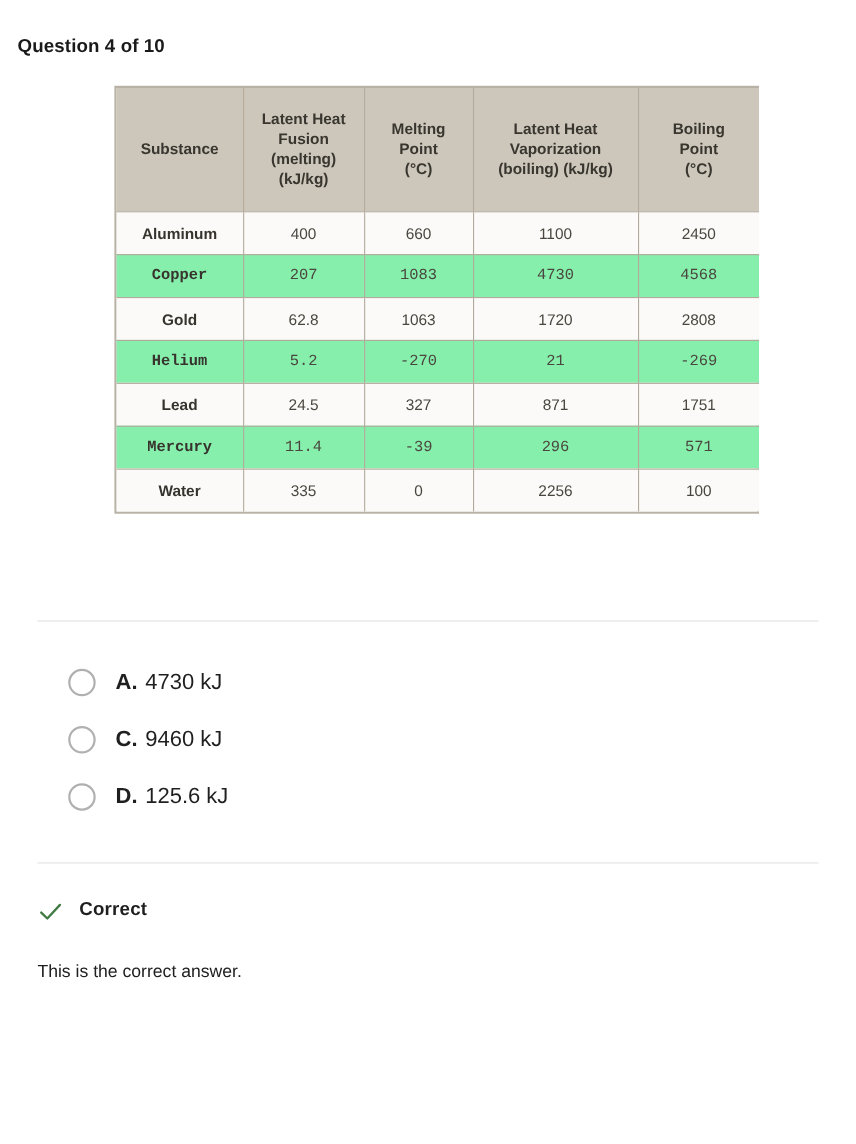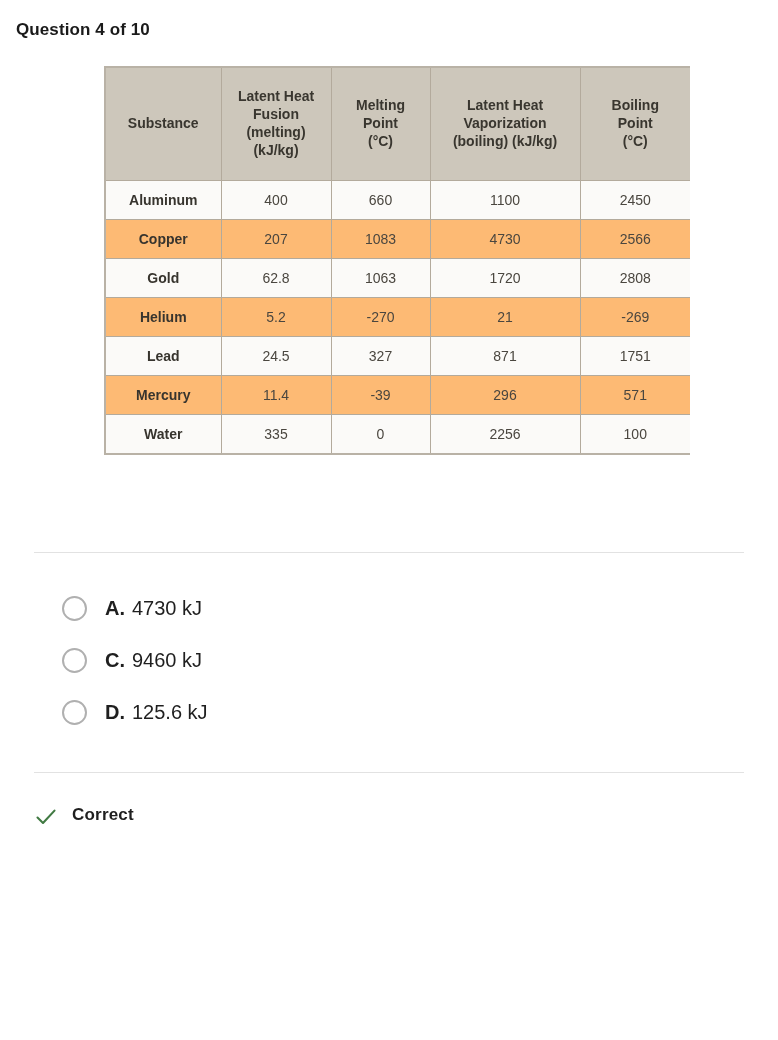--- a/index.html
+++ b/index.html
@@ -11,21 +11,21 @@
     width: 778px;
     height: 1040px;
     font-family: "Liberation Sans", sans-serif;
     color: #1f1f1f;
     -webkit-font-smoothing: antialiased;
     overflow: hidden;
     position: relative;
   }
 
   .page {
-    padding: 20px 16px 0 16px;
+    padding: 32px 16px 0 16px;
     box-sizing: border-box;
   }
 
   
   .q-header {
     font-size: 17px;
     font-weight: bold;
     color: #1a1a1a;
     letter-spacing: 0.1px;
     margin: 0 0 20px 0;
@@ -94,21 +94,22 @@
     font-size: 14px;
     color: #4a463f;
     height: 37px;
     box-sizing: border-box;
   }
   table.data tbody td.sub-name {
     font-weight: bold;
     color: #37342e;
   }
   table.data tbody tr.alt td {
-    background: #fdba74;
+    background: #86efac;
+    font-family: Liberation Mono, monospace;
   }
   table.data tbody tr:not(.alt) td {
     background: #fbfaf8;
     text-align: center;
   }
   table.data tbody tr:last-child td {
     border-bottom: none;
   }
 
   
@@ -237,21 +238,21 @@
             <td>400</td>
             <td>660</td>
             <td>1100</td>
             <td>2450</td>
           </tr>
           <tr class="alt">
             <td class="sub-name">Copper</td>
             <td>207</td>
             <td>1083</td>
             <td>4730</td>
-            <td>2566</td>
+            <td>4568</td>
           </tr>
           <tr>
             <td class="sub-name">Gold</td>
             <td>62.8</td>
             <td>1063</td>
             <td>1720</td>
             <td>2808</td>
           </tr>
           <tr class="alt">
             <td class="sub-name">Helium</td>
@@ -306,14 +307,15 @@
 
   <div class="result">
     <span class="result-icon">
       <svg viewBox="0 0 24 24" width="24" height="24" aria-hidden="true">
         <path d="M3.5 12.6 L9 18 L20.5 5.6" fill="none" stroke="#417a43" stroke-width="2.1" stroke-linecap="round" stroke-linejoin="round"></path>
       </svg>
     </span>
     <span class="result-text">Correct</span>
   </div>
 
+  <div class="explanation">This is the correct answer.</div>
 
 </div>
 
 </body></html>

